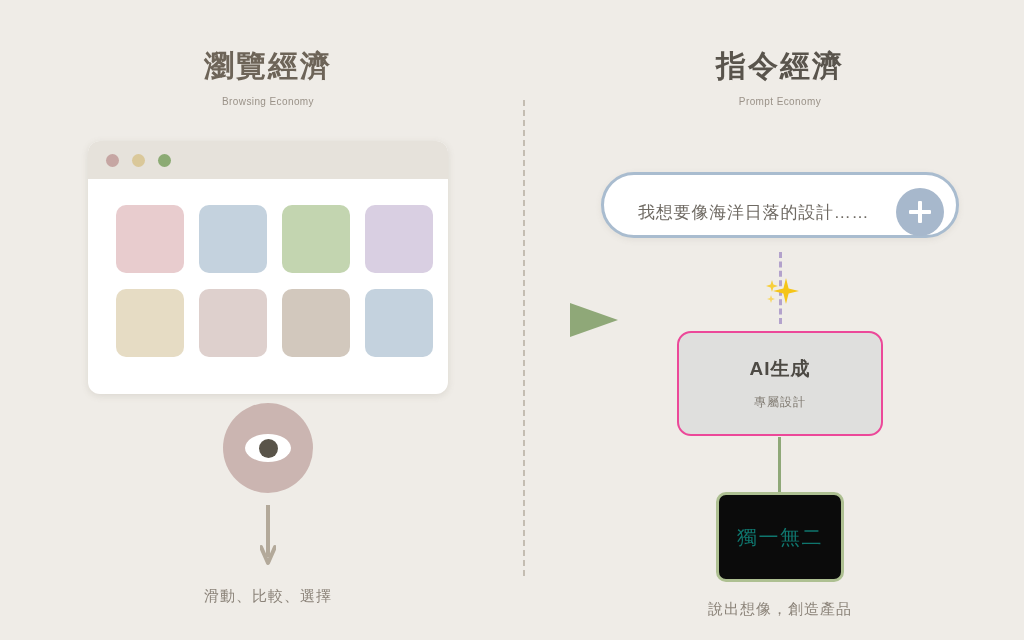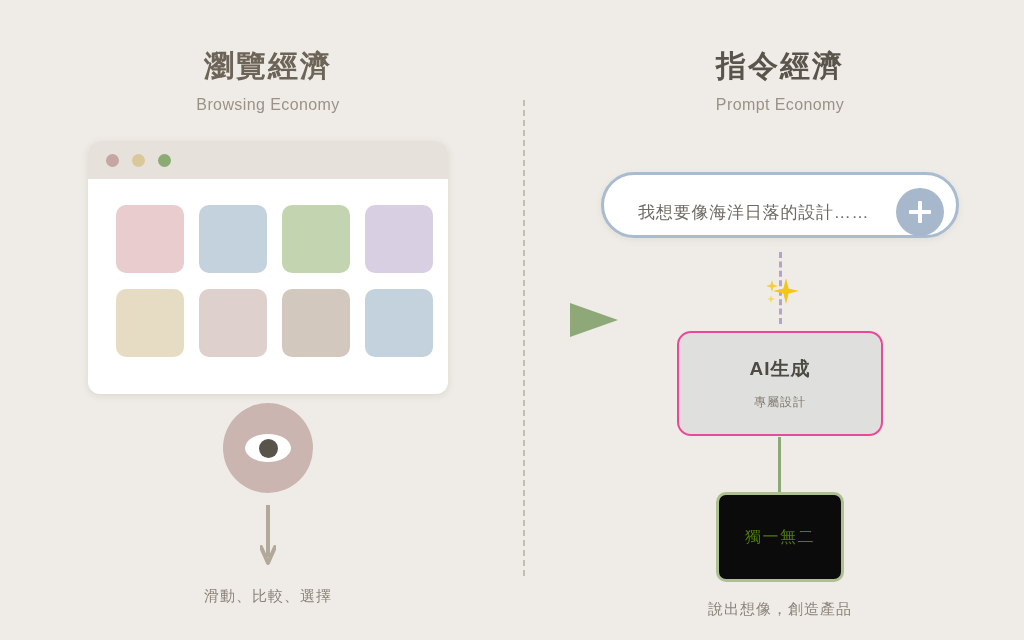--- a/index.html
+++ b/index.html
@@ -70,21 +70,21 @@
   .col-title .zh {
     font-size: 30px;
     font-weight: bold;
     color: #6d6458;
     letter-spacing: 2px;
     line-height: 1.2;
   }
   .col-title.right .zh { color: #59544c; }
   .col-title .en {
     margin-top: 12px;
-    font-size: 16px;
+    font-size: 10px;
     color: #9a9288;
     letter-spacing: 0.4px;
   }
   #title-left  { left: 46px;  top: 48px; }
   #title-right { left: 558px; top: 48px; }
 
   
   .browser {
     position: absolute;
     left: 76px;
@@ -275,22 +275,22 @@
     height: 90px;
     box-sizing: border-box;
     background: #0b0b0b;
     border: 3px solid #aec092;
     border-radius: 10px;
     display: flex;
     align-items: center;
     justify-content: center;
   }
   .black-box .label {
-    color: #4d7c0f;
-    font-size: 16px;
+    color: #0f766e;
+    font-size: 20px;
     letter-spacing: 1.5px;
   }
 </style>
 </head>
 <body>
 
 <div class="stage">
 
   <div class="divider"></div>
 

